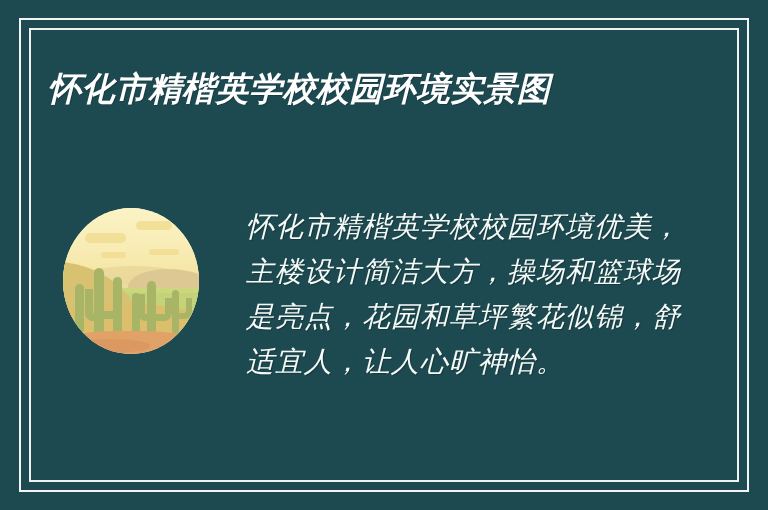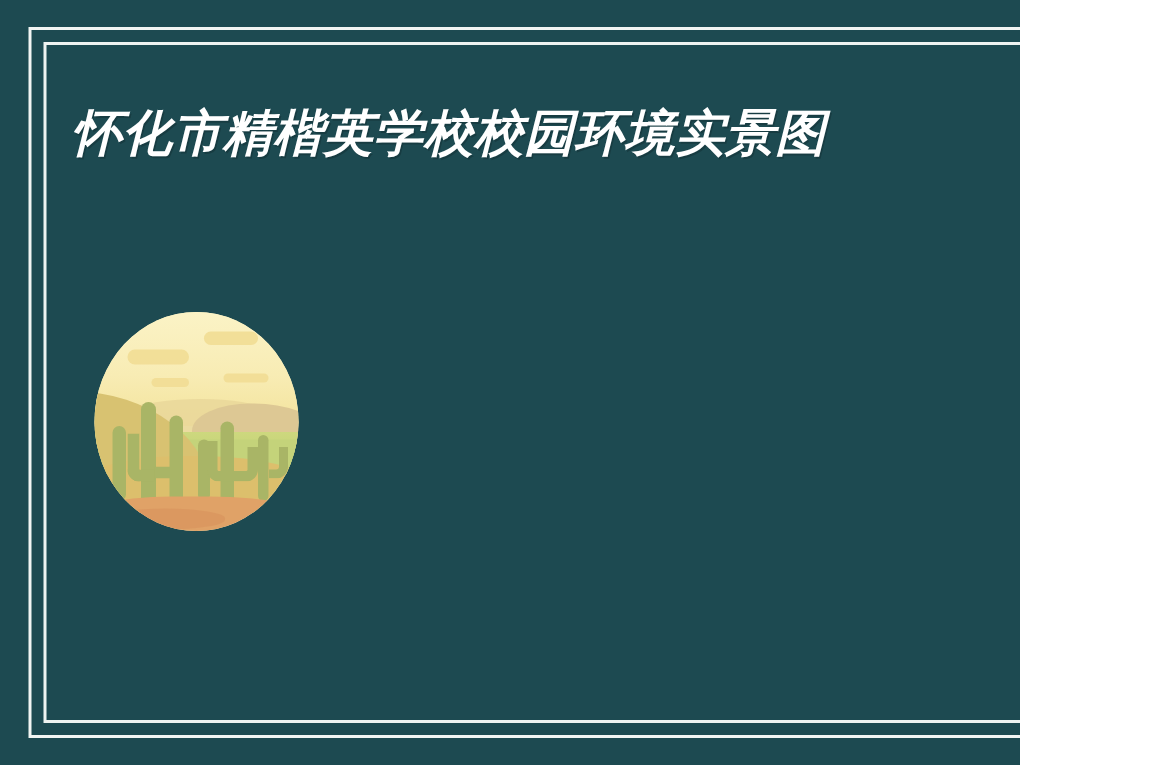--- a/index.html
+++ b/index.html
@@ -8,21 +8,21 @@
   }
   body {
     width: 768px;
     height: 510px;
     overflow: hidden;
     font-family: "Liberation Sans", "DejaVu Sans", sans-serif;
   }
 
   .poster {
     position: relative;
-    width: 680px;
+    width: 768px;
     height: 510px;
     background: #1d4a51;
     box-sizing: border-box;
     overflow: hidden;
   }
 
   
   .frame-outer {
     position: absolute;
     left: 19px;
@@ -266,15 +266,18 @@
         </div>
         <div class="cactus cg-f">
           <div class="arm arm-r-up"></div>
         </div>
 
         <div class="dune-front"></div>
         <div class="dune-shadow"></div>
       </div>
     </div>
 
+    <div class="body-wrap">
+      <p class="body-text">怀化市精楷英学校校园环境优美，主楼设计简洁大方，操场和篮球场是亮点，花园和草坪繁花似锦，舒适宜人，让人心旷神怡。</p>
+    </div>
 
   </div>
 </div>
 
 </body></html>

